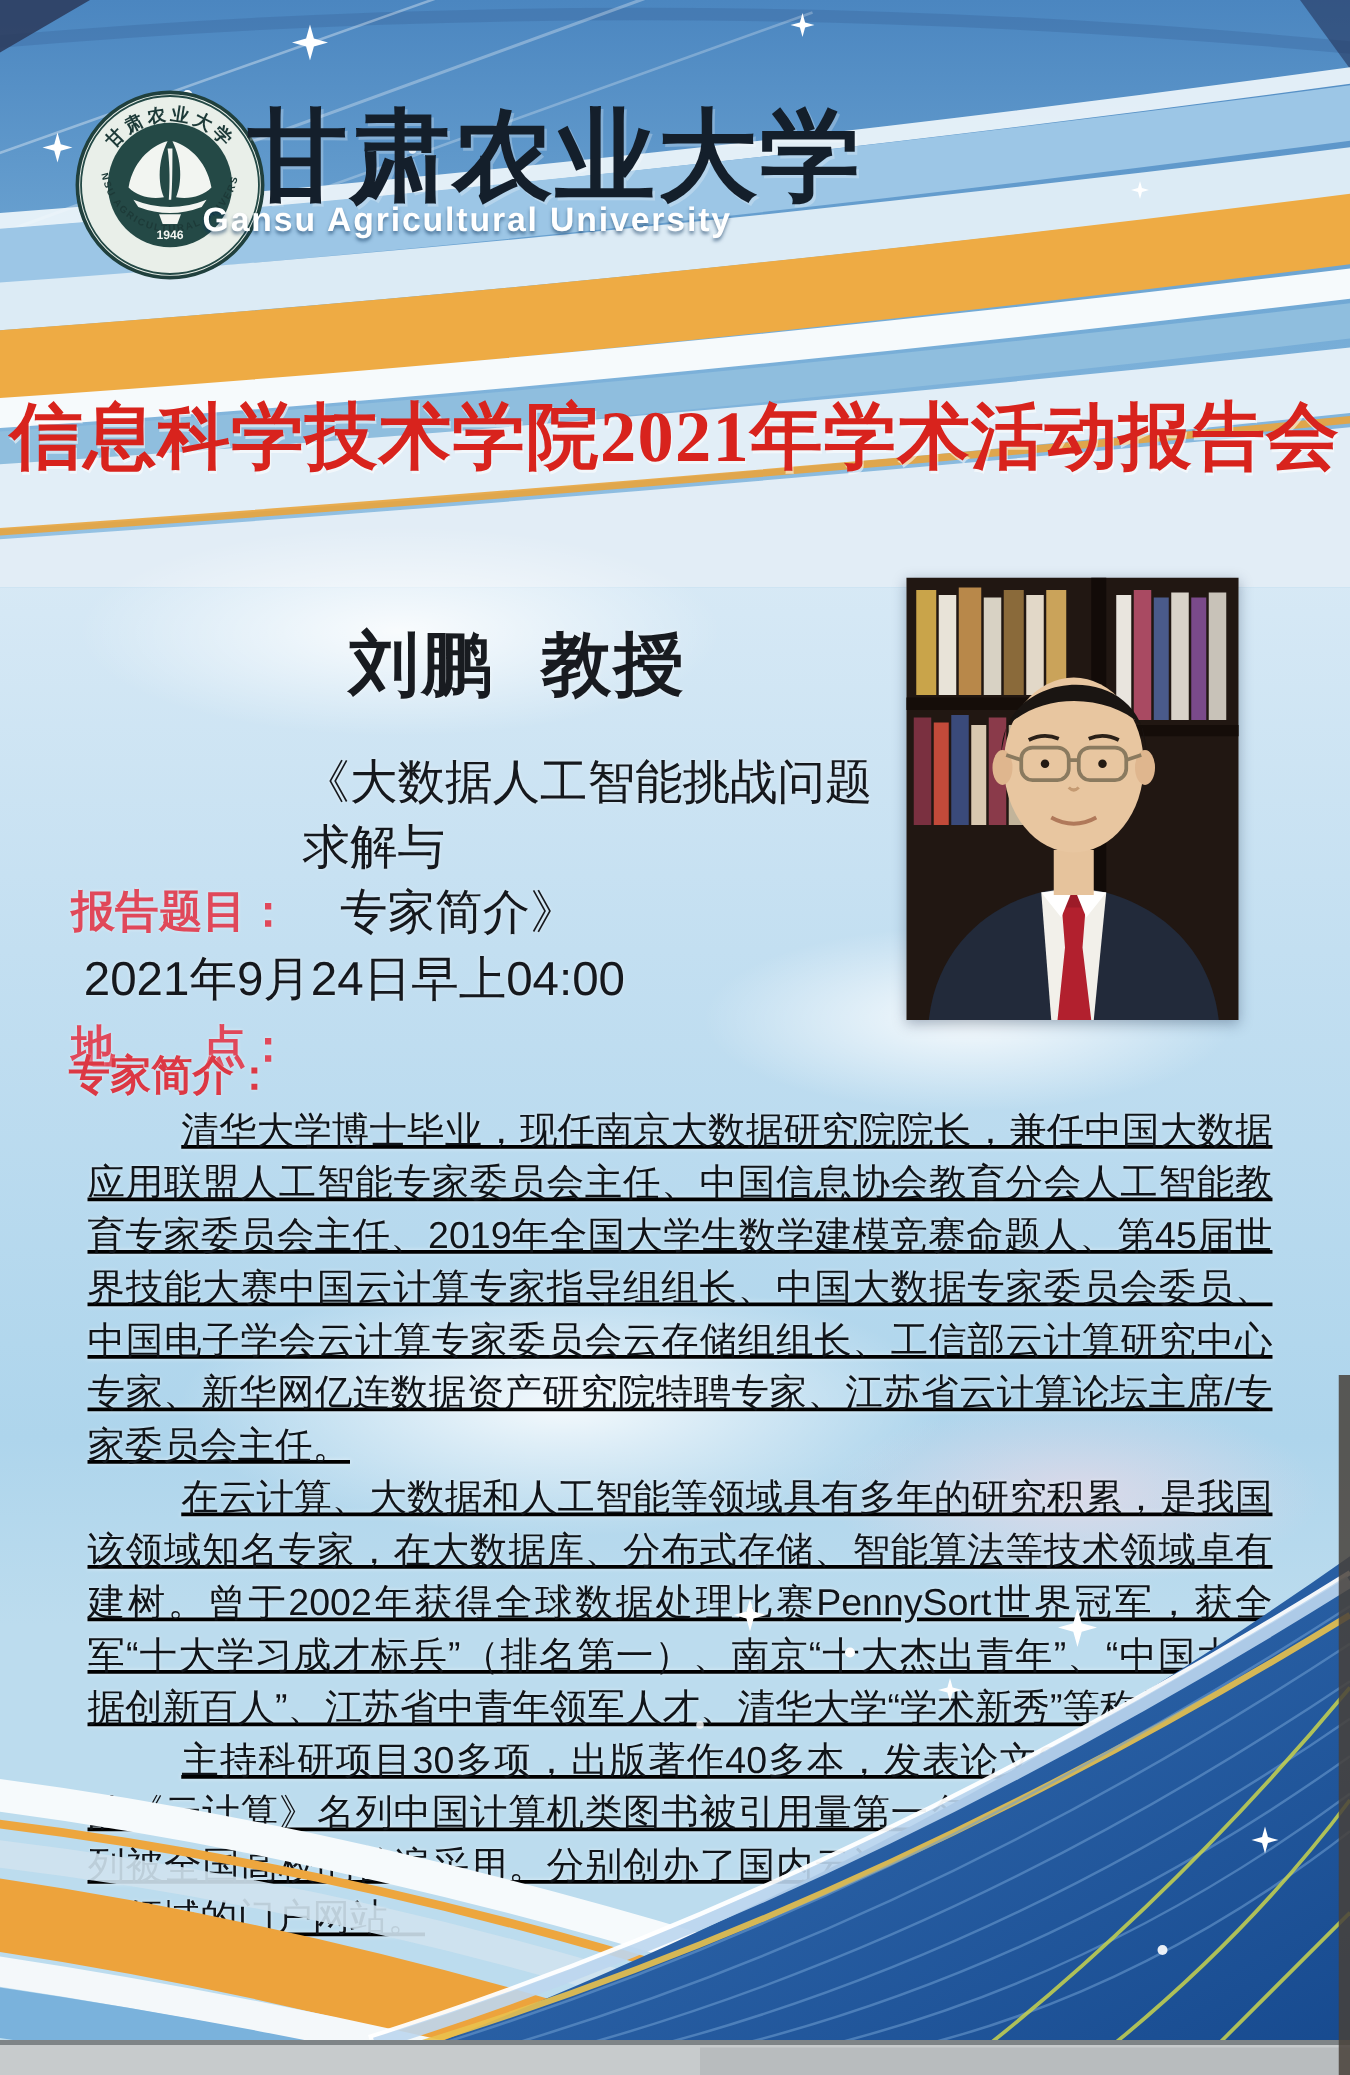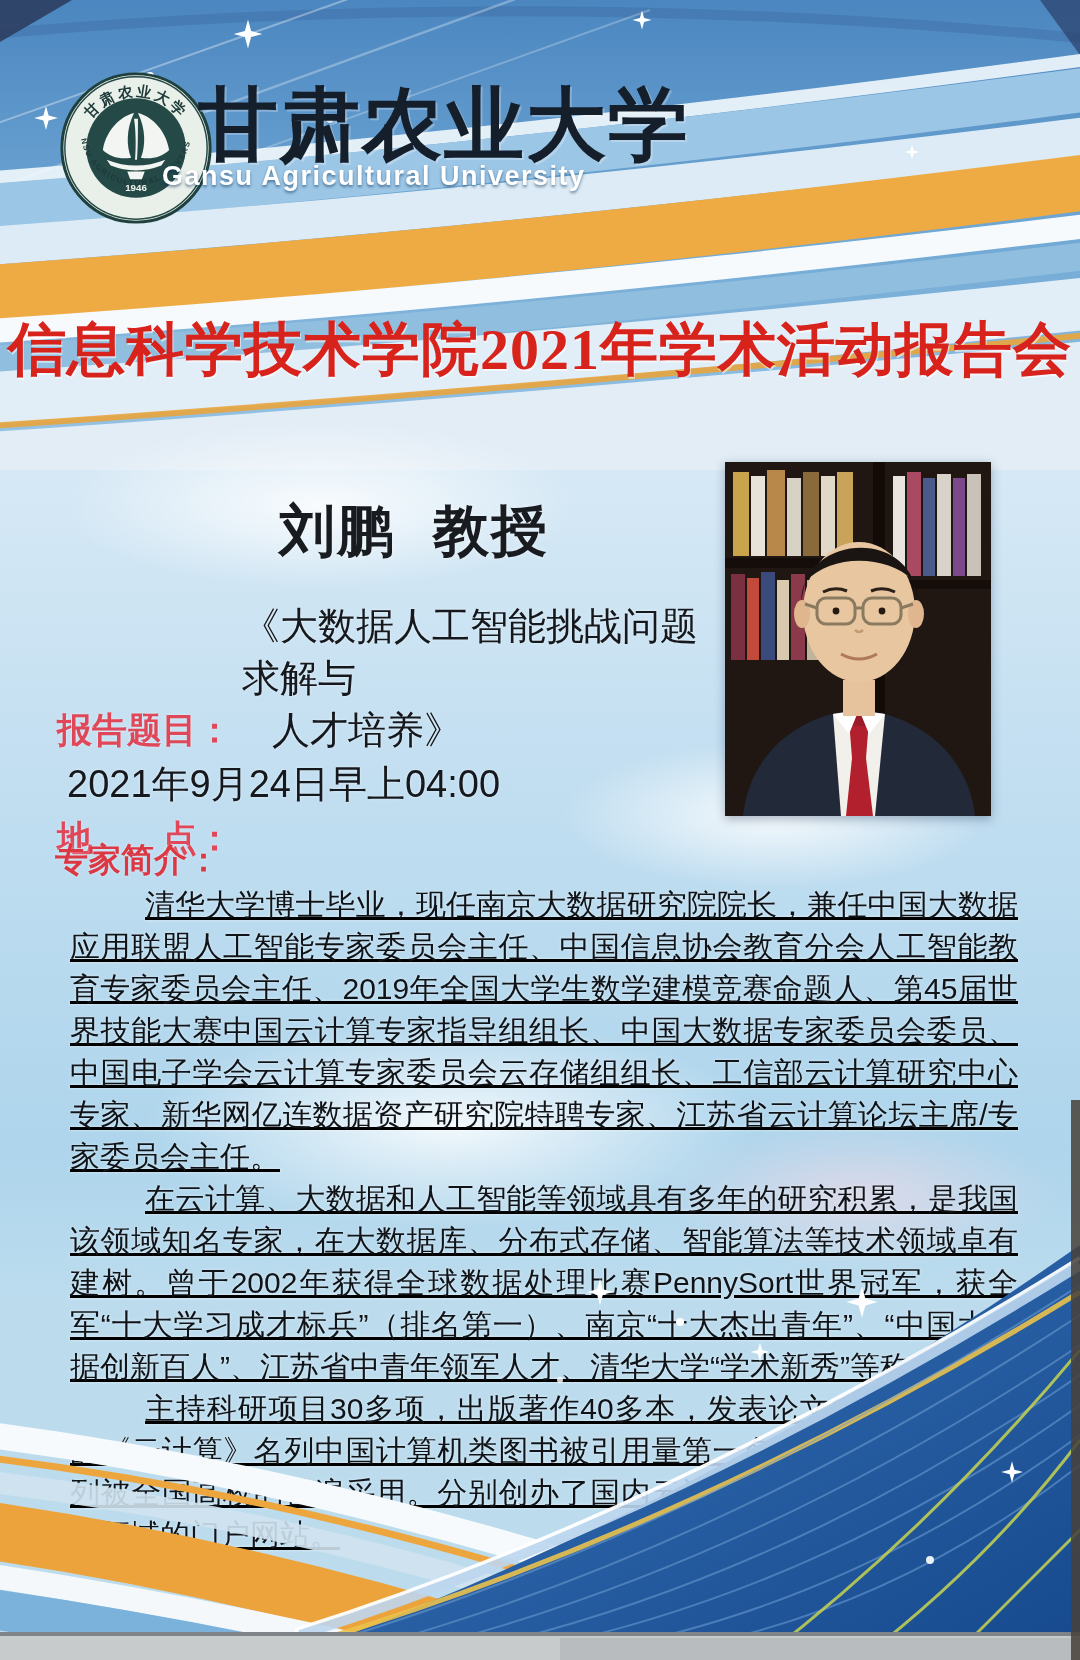--- a/index.html
+++ b/index.html
@@ -186,21 +186,21 @@
       <path d="M 130,168 Q 134,172 138,168" stroke="#c49a72" stroke-width="2.5" fill="none"></path>
       <path d="M 116,192 Q 134,202 152,192" stroke="#b0795a" stroke-width="3" fill="none"></path>
     </g>
   </svg>
 
   <div class="abs info">
     <div class="info-row">
       <div class="info-label">报告题目：</div>
       <div class="info-value">
         <div>《大数据人工智能挑战问题求解与</div>
-        <div class="line2">人才培养》</div>
+        <div class="line2">专家简介》</div>
       </div>
     </div>
     <div class="info-row">
       <div class="info-value">2021年9月24日早上04:00</div>
     </div>
     <div class="info-row">
       <div class="info-label">地　　点：</div>
     </div>
   </div>
 

